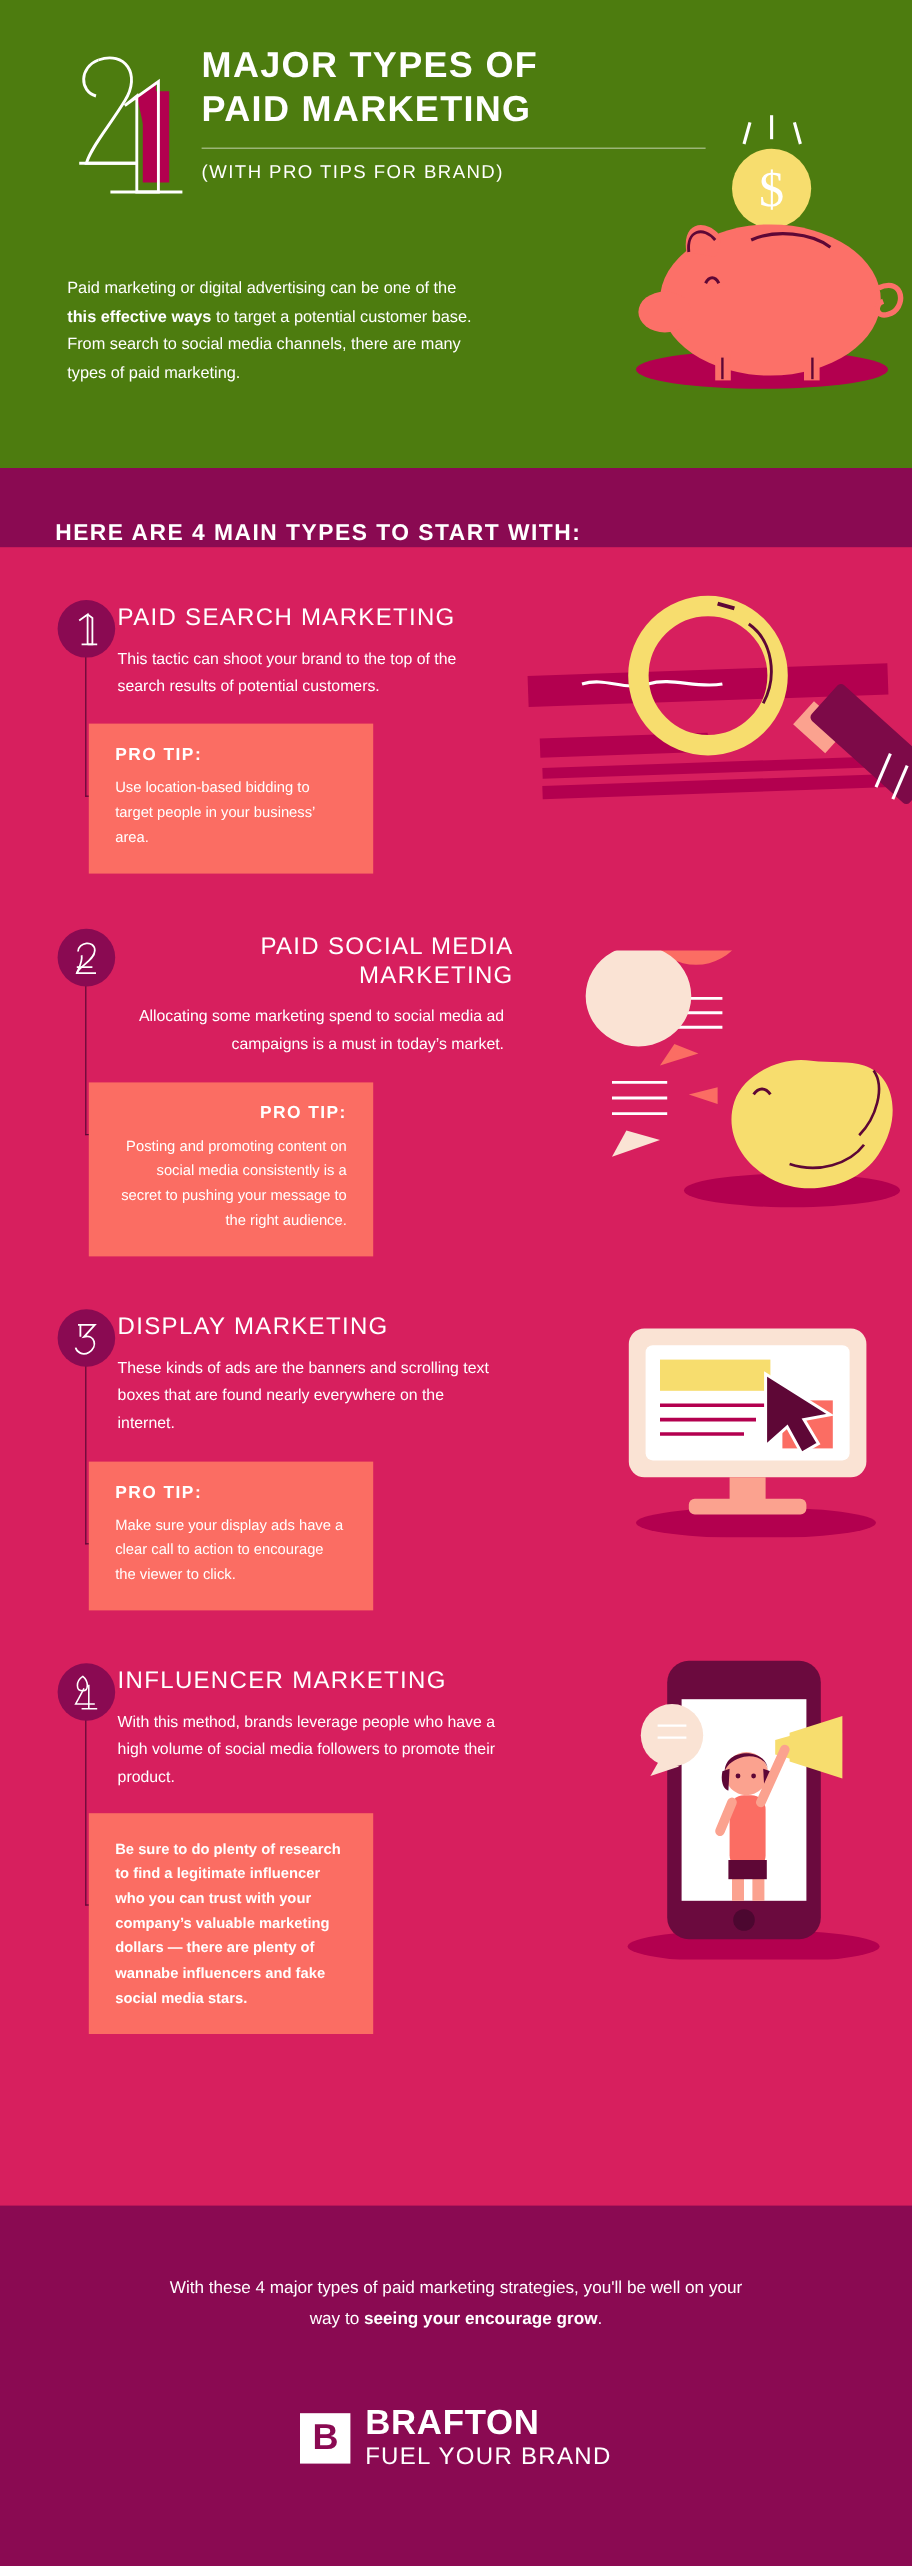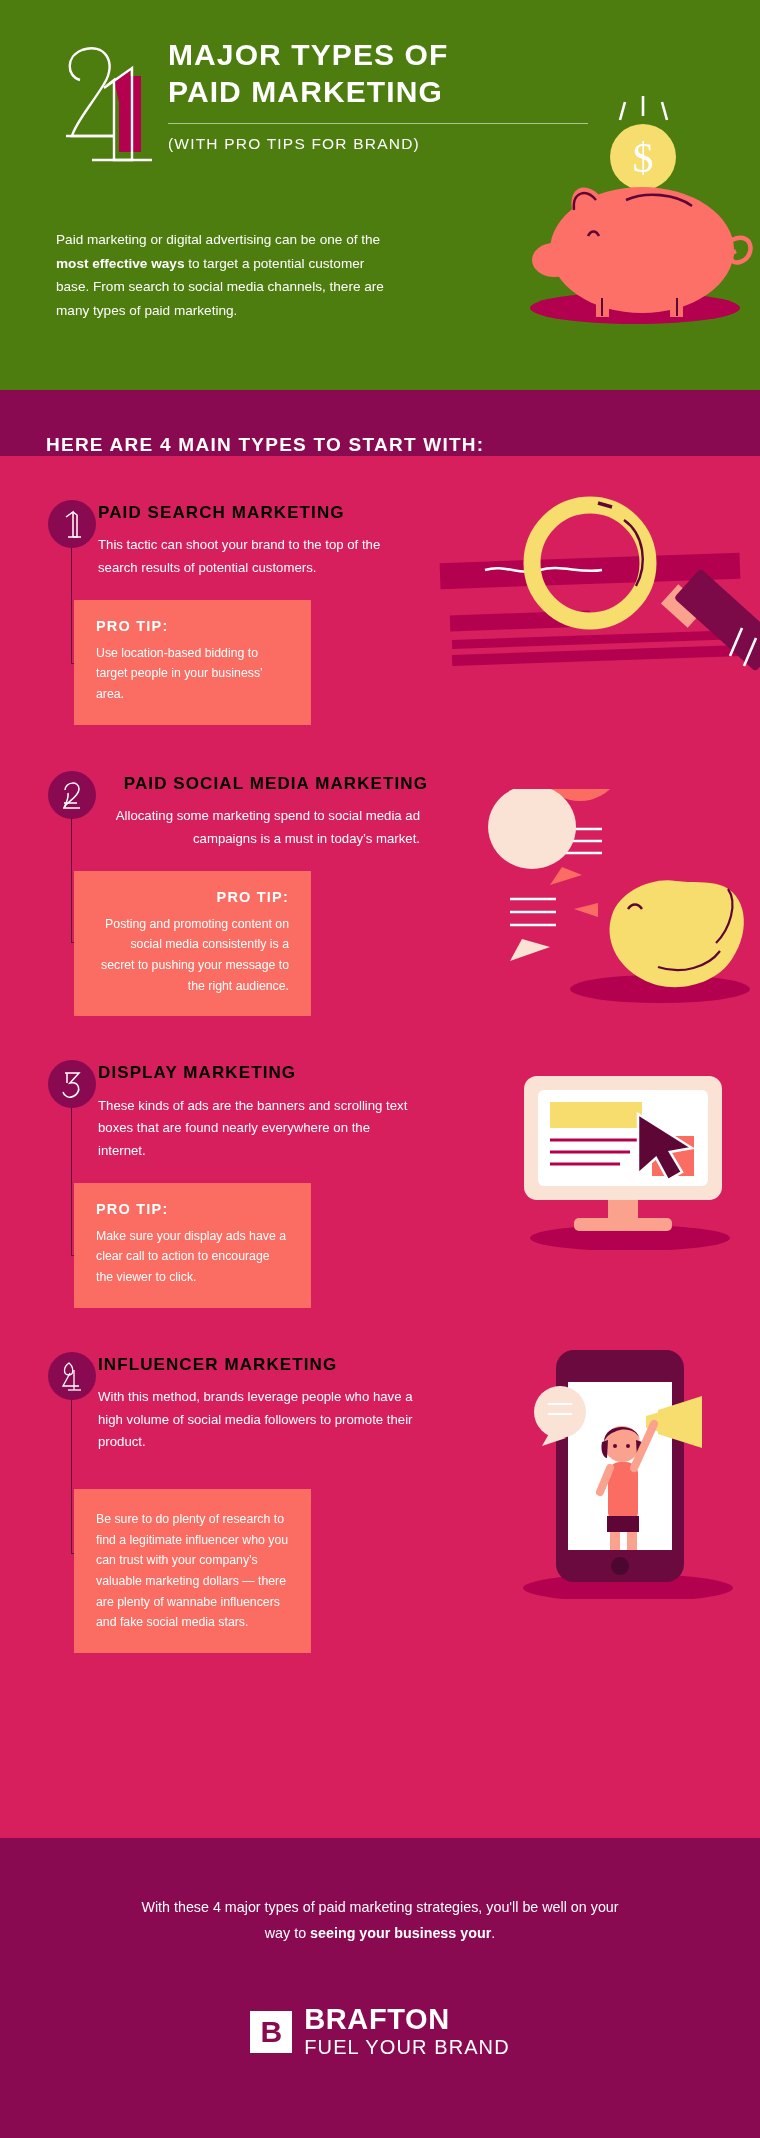--- a/index.html
+++ b/index.html
@@ -125,23 +125,23 @@
     z-index: 1;
   }
 
   .sec-body {
     position: relative;
     margin-left: 74px;
     padding-top: 3px;
     width: 330px;
   }
   .sec-title {
-    font-size: 17px;
-    font-weight: bold;
-    color: #000000;
+    font-size: 20px;
+    font-weight: normal;
+    color: #ffffff;
     letter-spacing: 1.1px;
     text-transform: uppercase;
     line-height: 1.2;
   }
   .sec-desc {
     margin-top: 11px;
     font-size: 13.2px;
     line-height: 1.72;
     color: #ffffff;
     width: 322px;
@@ -254,21 +254,21 @@
     <div class="title-block">
       <div class="title-main">
         <div>MAJOR TYPES OF</div>
         <div>PAID MARKETING</div>
       </div>
       <div class="title-rule"></div>
       <div class="title-sub">(WITH PRO TIPS FOR BRAND)</div>
     </div>
 
     <div class="intro">
-      <span>Paid marketing or digital advertising can be one of the </span><b>most effective ways</b><span> to target a potential customer base. From search to social media channels, there are many types of paid marketing.</span>
+      <span>Paid marketing or digital advertising can be one of the </span><b>this effective ways</b><span> to target a potential customer base. From search to social media channels, there are many types of paid marketing.</span>
     </div>
 
     <div class="piggy">
       <svg width="250" height="250" viewBox="0 0 250 250">
 
         <ellipse cx="125" cy="218" rx="105" ry="16" fill="#b3004f"></ellipse>
 
         <line x1="115" y1="12" x2="110" y2="30" stroke="#ffffff" stroke-width="2.6"></line>
         <line x1="133" y1="6" x2="133" y2="26" stroke="#ffffff" stroke-width="2.6"></line>
         <line x1="152" y1="12" x2="157" y2="30" stroke="#ffffff" stroke-width="2.6"></line>
@@ -474,31 +474,31 @@
             <line x1="11" y1="31" x2="24" y2="31" stroke="#ffffff" stroke-width="1.3"></line>
           </svg>
         </div>
         <div class="connector" style="height:158px;"></div>
 
         <div class="sec-body">
           <div class="sec-title">INFLUENCER MARKETING</div>
           <div class="sec-desc">With this method, brands leverage people who have a high volume of social media followers to promote their product.</div>
         </div>
 
-        <div class="protip no-label" style="margin-top:35px;">
+        <div class="protip no-label" style="margin-top:18px;font-weight:bold;">
           <div class="protip-text" style="margin-top:0;">Be sure to do plenty of research to find a legitimate influencer who you can trust with your company’s valuable marketing dollars — there are plenty of wannabe influencers and fake social media stars.</div>
         </div>
       </div>
     </div>
 
   </div>
 
   <div class="footer">
     <div class="footer-text">
-      <span>With these 4 major types of paid marketing strategies, you'll be well on your way to </span><b>seeing your business your</b><span>.</span>
+      <span>With these 4 major types of paid marketing strategies, you'll be well on your way to </span><b>seeing your encourage grow</b><span>.</span>
     </div>
 
     <div class="logo">
       <div class="logo-mark">
         <span class="logo-mark-b">B</span>
       </div>
       <div class="logo-words">
         <div class="logo-name">BRAFTON</div>
         <div class="logo-tag">FUEL YOUR BRAND</div>
       </div>

